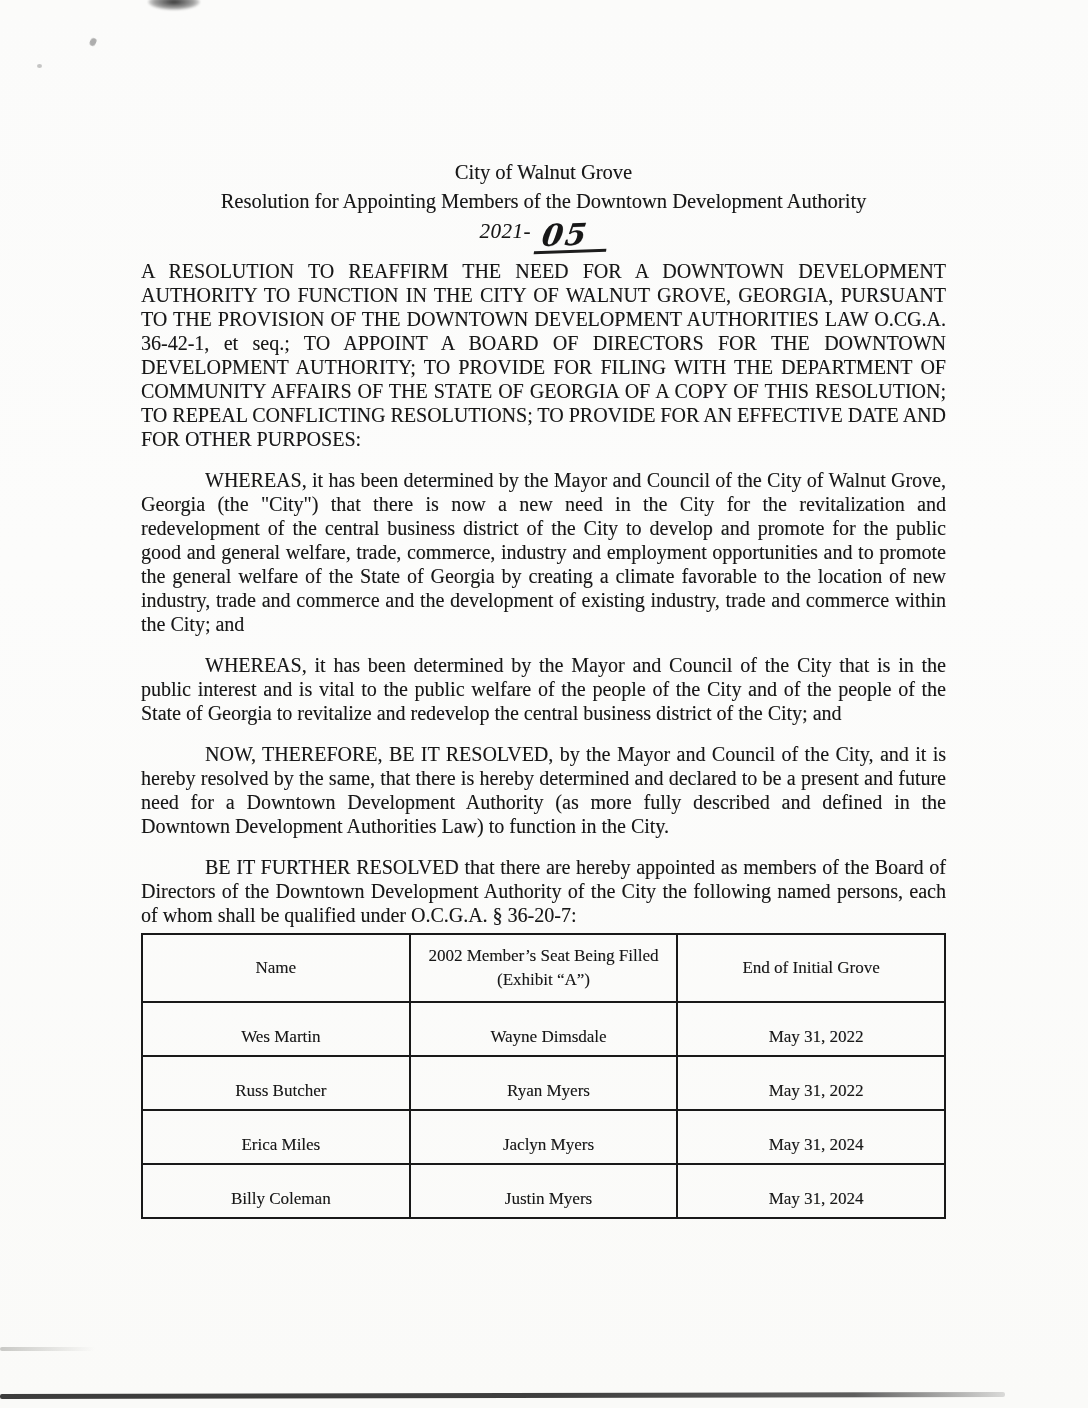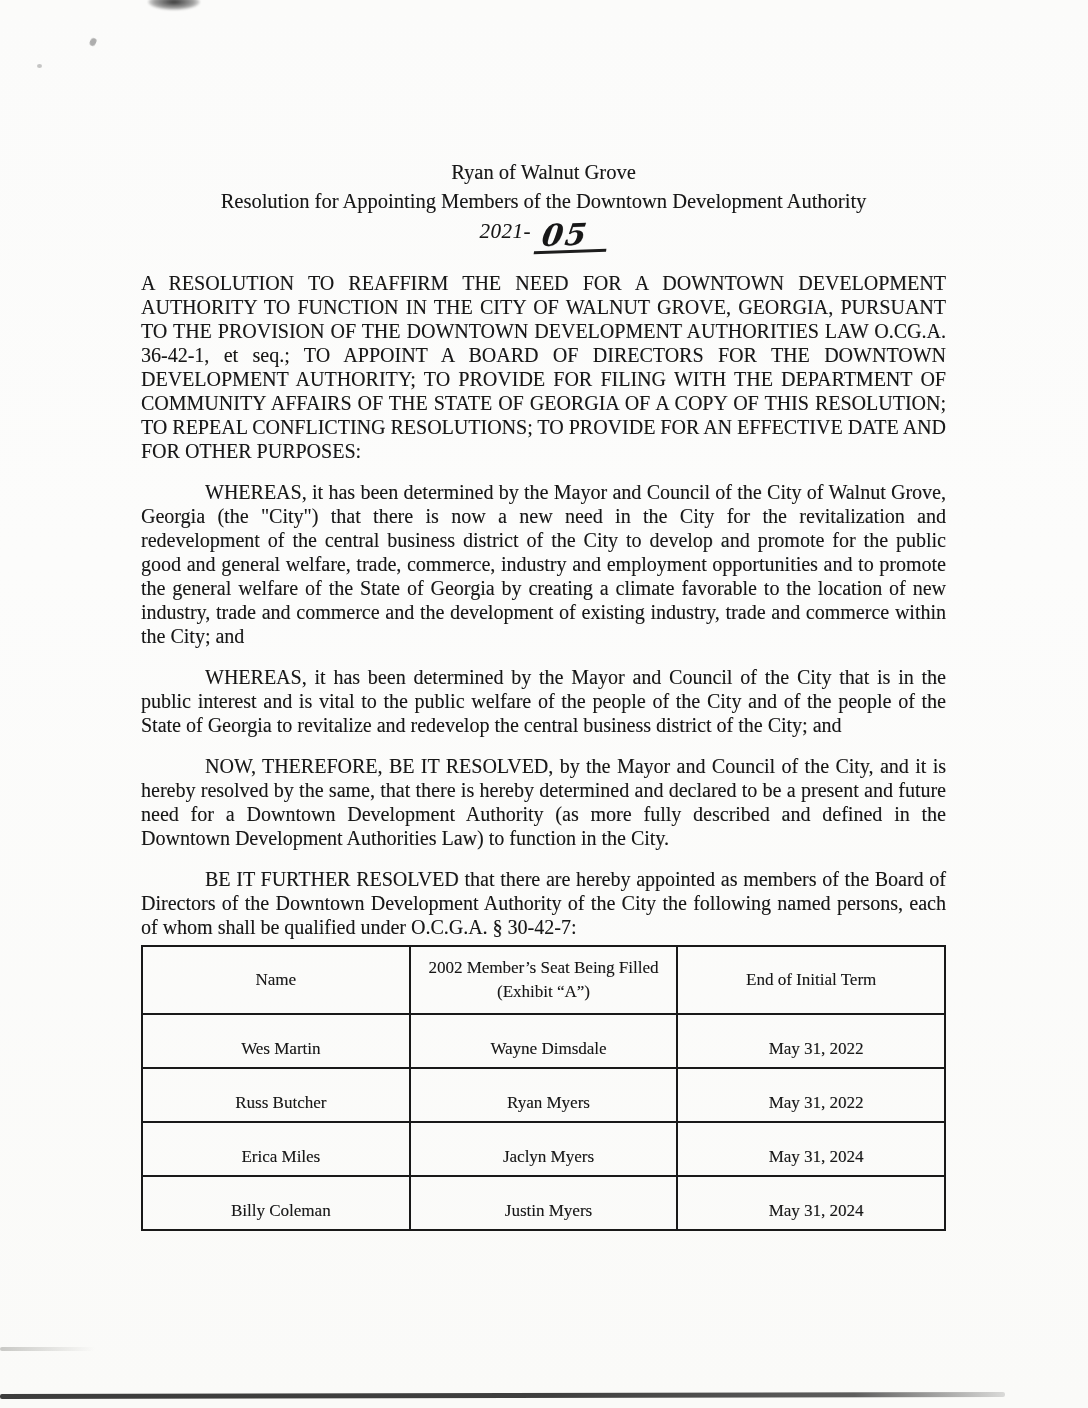--- a/index.html
+++ b/index.html
@@ -79,21 +79,21 @@
     line-height: 26px;
     letter-spacing: 2px;
     padding: 0 20px 2px 6px;
     margin-left: 5px;
     border-bottom: 3px solid #1d1d1d;
     transform: skewX(-10deg) rotate(-2deg);
     vertical-align: -7px;
   }
 
   
-  .doc-body { margin-top: 16px; }
+  .doc-body { margin-top: 4px; }
   .doc-body p {
     font-size: 20px;
     line-height: 24px;
     text-align: justify;
     margin: 0 0 17px 0;
   }
   .doc-body p.indent { text-indent: 64px; }
   .doc-body p.pre-table { margin-bottom: 6px; }
 
   
@@ -128,40 +128,40 @@
 
 <div class="page">
 
   <div class="artifact smudge-top"></div>
   <div class="artifact speck-1"></div>
   <div class="artifact speck-2"></div>
   <div class="artifact streak-left"></div>
   <div class="artifact scanline-bottom"></div>
 
   <header class="doc-header">
-    <div>Ryan of Walnut Grove</div>
+    <div>City of Walnut Grove</div>
     <div>Resolution for Appointing Members of the Downtown Development Authority</div>
     <div class="res-number">
       <span>2021-</span><span class="handwritten">05</span>
     </div>
   </header>
 
   <div class="doc-body">
     <p>A RESOLUTION TO REAFFIRM THE NEED FOR A DOWNTOWN DEVELOPMENT AUTHORITY TO FUNCTION IN THE CITY OF WALNUT GROVE, GEORGIA, PURSUANT TO THE PROVISION OF THE DOWNTOWN DEVELOPMENT AUTHORITIES LAW O.CG.A. 36-42-1, et seq.; TO APPOINT A BOARD OF DIRECTORS FOR THE DOWNTOWN DEVELOPMENT AUTHORITY; TO PROVIDE FOR FILING WITH THE DEPARTMENT OF COMMUNITY AFFAIRS OF THE STATE OF GEORGIA OF A COPY OF THIS RESOLUTION; TO REPEAL CONFLICTING RESOLUTIONS; TO PROVIDE FOR AN EFFECTIVE DATE AND FOR OTHER PURPOSES:</p>
     <p class="indent">WHEREAS, it has been determined by the Mayor and Council of the City of Walnut Grove, Georgia (the "City") that there is now a new need in the City for the revitalization and redevelopment of the central business district of the City to develop and promote for the public good and general welfare, trade, commerce, industry and employment opportunities and to promote the general welfare of the State of Georgia by creating a climate favorable to the location of new industry, trade and commerce and the development of existing industry, trade and commerce within the City; and</p>
     <p class="indent">WHEREAS, it has been determined by the Mayor and Council of the City that is in the public interest and is vital to the public welfare of the people of the City and of the people of the State of Georgia to revitalize and redevelop the central business district of the City; and</p>
     <p class="indent">NOW, THEREFORE, BE IT RESOLVED, by the Mayor and Council of the City, and it is hereby resolved by the same, that there is hereby determined and declared to be a present and future need for a Downtown Development Authority (as more fully described and defined in the Downtown Development Authorities Law) to function in the City.</p>
-    <p class="indent pre-table">BE IT FURTHER RESOLVED that there are hereby appointed as members of the Board of Directors of the Downtown Development Authority of the City the following named persons, each of whom shall be qualified under O.C.G.A. § 30-42-7:</p>
+    <p class="indent pre-table">BE IT FURTHER RESOLVED that there are hereby appointed as members of the Board of Directors of the Downtown Development Authority of the City the following named persons, each of whom shall be qualified under O.C.G.A. § 36-20-7:</p>
 
     <table class="members">
       <thead>
         <tr>
           <th>Name</th>
           <th>2002 Member’s Seat Being Filled (Exhibit “A”)</th>
-          <th>End of Initial Term</th>
+          <th>End of Initial Grove</th>
         </tr>
       </thead>
       <tbody>
         <tr>
           <td>Wes Martin</td>
           <td>Wayne Dimsdale</td>
           <td>May 31, 2022</td>
         </tr>
         <tr>
           <td>Russ Butcher</td>

